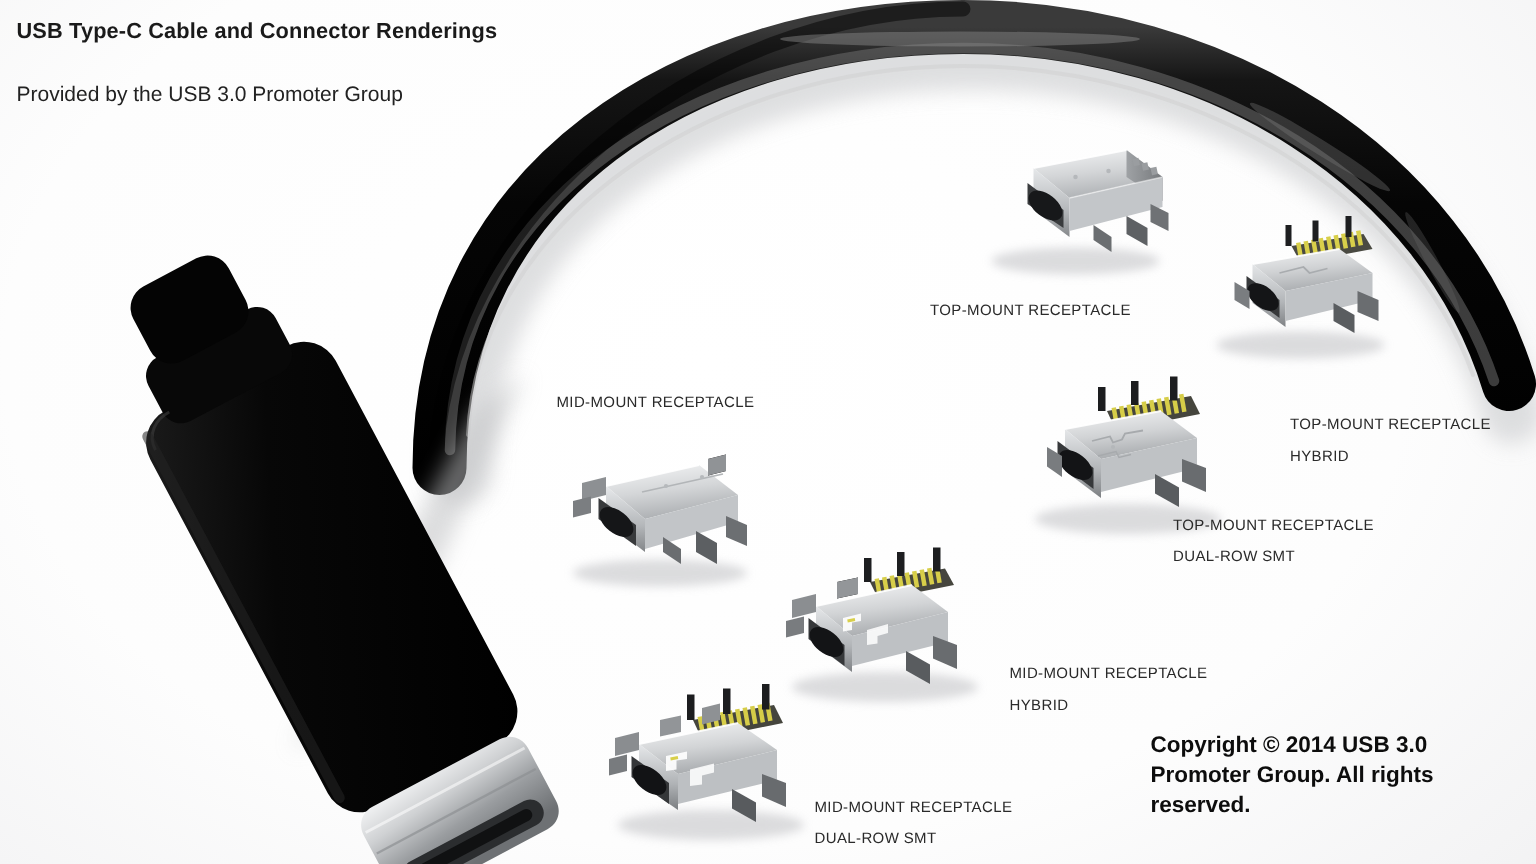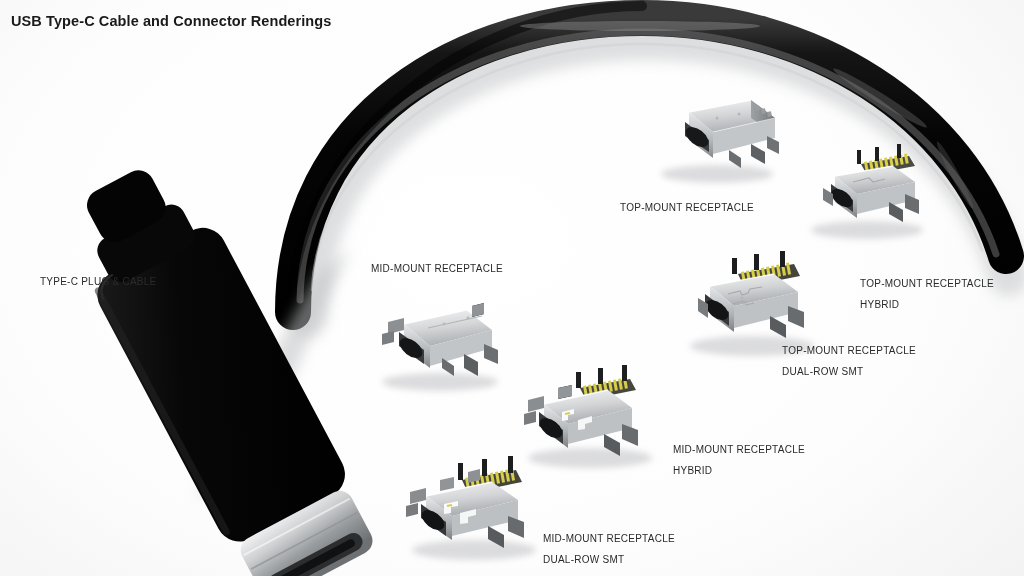--- a/index.html
+++ b/index.html
@@ -425,22 +425,22 @@
       <path d="M4,54 L16,51 L16,62 L4,65 Z" fill="#787b7e"></path>
       <path d="M38,28 L52,25 L52,36 L38,39 Z" fill="#929598"></path>
       <path d="M66,20 L78,17 L78,28 L66,31 Z" fill="#8e9194"></path>
 
       <path d="M106,64 L122,70 L122,86 L106,79 Z" fill="#686b6e"></path>
       <path d="M86,74 L102,83 L102,96 L86,87 Z" fill="#585b5e"></path>
     </svg>
   </div>
 
   <div class="title">USB Type-C Cable and Connector Renderings</div>
-
-  <div class="lbl" style="left:40px; top:271px;">TYPE-C PLUG &amp; CABLE</div>
+  <div class="subtitle">Provided by the USB 3.0 Promoter Group</div>
+
 
   <div class="lbl" style="left:371px; top:258px;">MID-MOUNT RECEPTACLE</div>
 
   <div class="lbl" style="left:620px; top:197px;">TOP-MOUNT RECEPTACLE</div>
 
   <div>
     <div class="lbl" style="left:860px; top:273px;">TOP-MOUNT RECEPTACLE</div>
     <div class="lbl" style="left:860px; top:294px;">HYBRID</div>
   </div>
 
@@ -452,14 +452,15 @@
   <div>
     <div class="lbl" style="left:673px; top:439px;">MID-MOUNT RECEPTACLE</div>
     <div class="lbl" style="left:673px; top:460px;">HYBRID</div>
   </div>
 
   <div>
     <div class="lbl" style="left:543px; top:528px;">MID-MOUNT RECEPTACLE</div>
     <div class="lbl" style="left:543px; top:549px;">DUAL-ROW SMT</div>
   </div>
 
+  <div class="copyright">Copyright © 2014 USB 3.0 Promoter Group. All rights reserved.</div>
 
 </div>
 
 </body></html>

